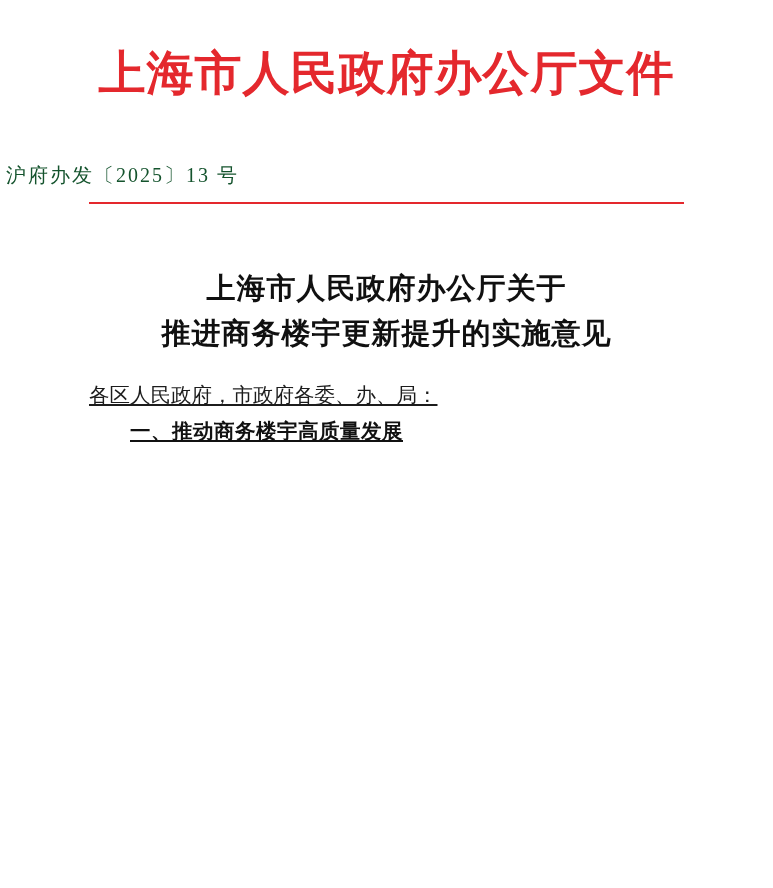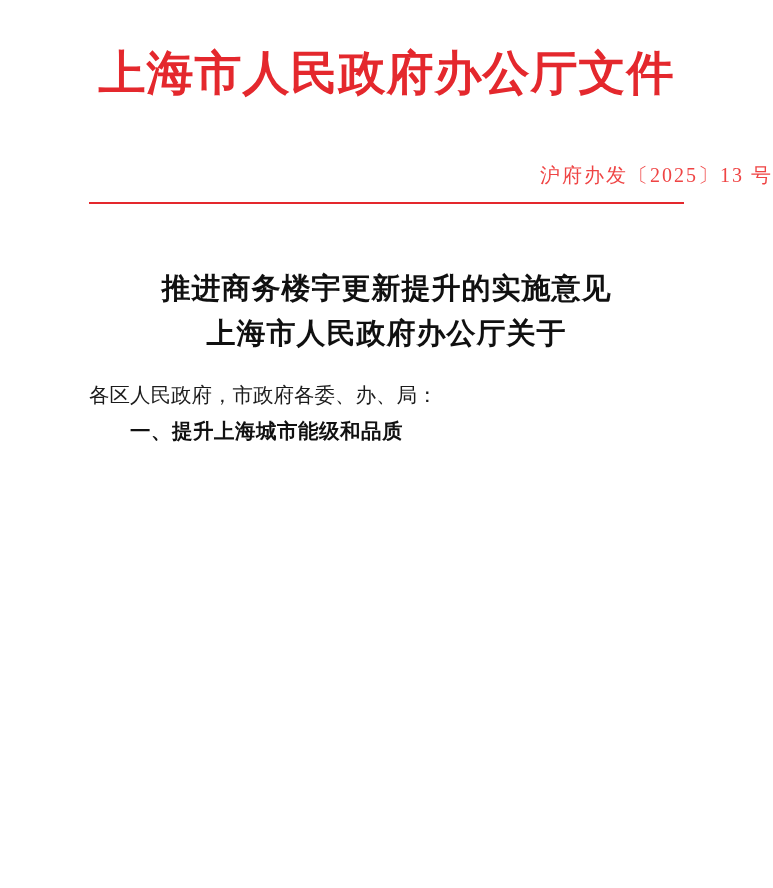--- a/index.html
+++ b/index.html
@@ -20,25 +20,25 @@
     font-size: 47px;
     line-height: 58px;
     font-weight: bold;
     letter-spacing: 1px;
     color: var(--accent);
     font-family: "Liberation Serif", "DejaVu Serif", serif;
   }
   .doc-number {
     position: absolute;
     top: 161px; left: 6px; right: 0;
-    text-align: right;
+    text-align: left;
     font-size: 20px;
     line-height: 28px;
     letter-spacing: 2px;
-    color: #ef4444;
+    color: #14532d;
   }
   .red-rule {
     position: absolute;
     top: 202px; left: 89px;
     width: 595px; height: 2px;
     background: var(--accent);
   }
   .title-block {
     position: absolute;
     top: 266px; left: 0; right: 0;
@@ -51,21 +51,21 @@
   }
   .body-block {
     position: absolute;
     top: 378px; left: 89px;
     width: 595px;
     font-size: 20.5px;
     line-height: 35px;
     text-align: justify;
     color: #1c1c1c;
   }
-  .body-block p { margin: 0; text-indent: 2em; }
+  .body-block p { margin: 0; text-indent: 2em; text-decoration: underline; }
   .body-block p.salutation { text-indent: 0; }
   .body-block p.section-heading {
     font-family: "Liberation Sans", "DejaVu Sans", sans-serif;
     font-weight: bold;
     color: #111111;
     letter-spacing: 0.5px;
   }
   .kai { font-style: normal; }
   .page-footer {
     position: absolute;
@@ -82,26 +82,26 @@
 
 <div class="page">
 
   <div class="masthead">上海市人民政府办公厅文件</div>
 
   <div class="doc-number">沪府办发〔2025〕13 号</div>
 
   <div class="red-rule"></div>
 
   <div class="title-block">
+    <div>上海市人民政府办公厅关于</div>
     <div>推进商务楼宇更新提升的实施意见</div>
-    <div>上海市人民政府办公厅关于</div>
   </div>
 
   <div class="body-block">
     <p class="salutation">各区人民政府，市政府各委、办、局：</p>
-    <p class="section-heading">一、提升上海城市能级和品质</p>
+    <p class="section-heading">一、推动商务楼宇高质量发展</p>
   </div>
 
   <div class="page-footer">
     <span class="dash">—</span><span class="pageno">1</span><span class="dash">—</span>
   </div>
 
 </div>
 
 </body></html>

